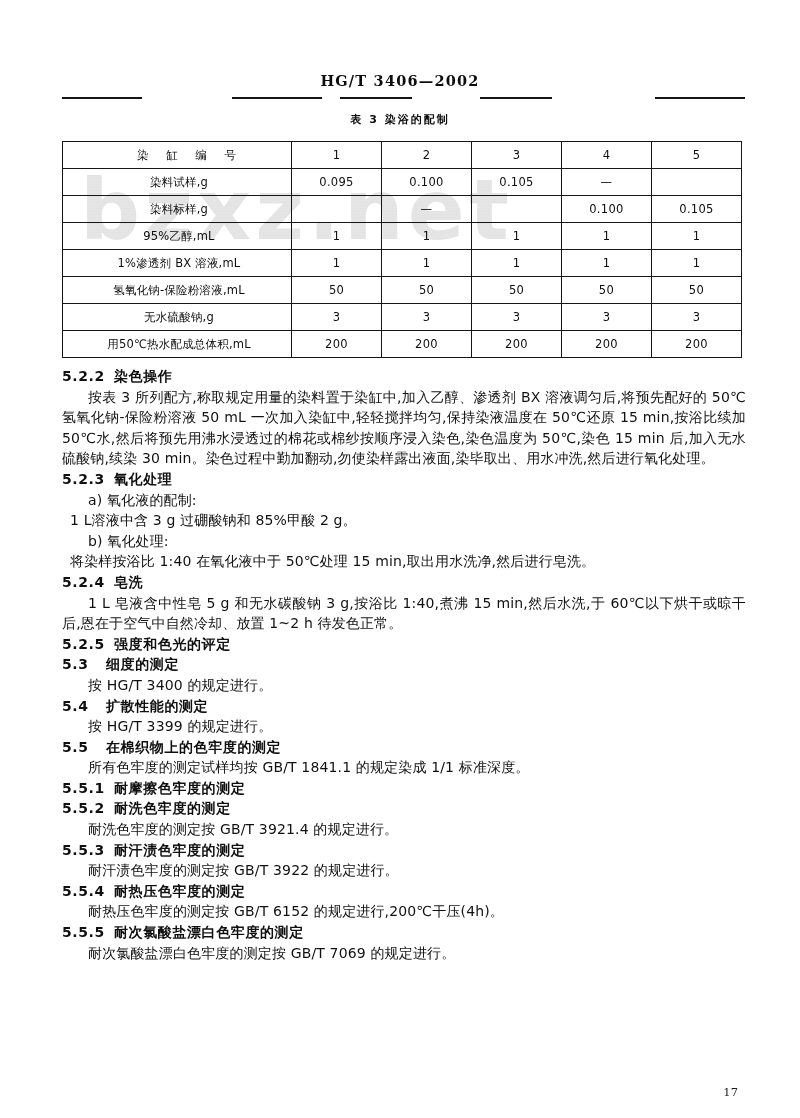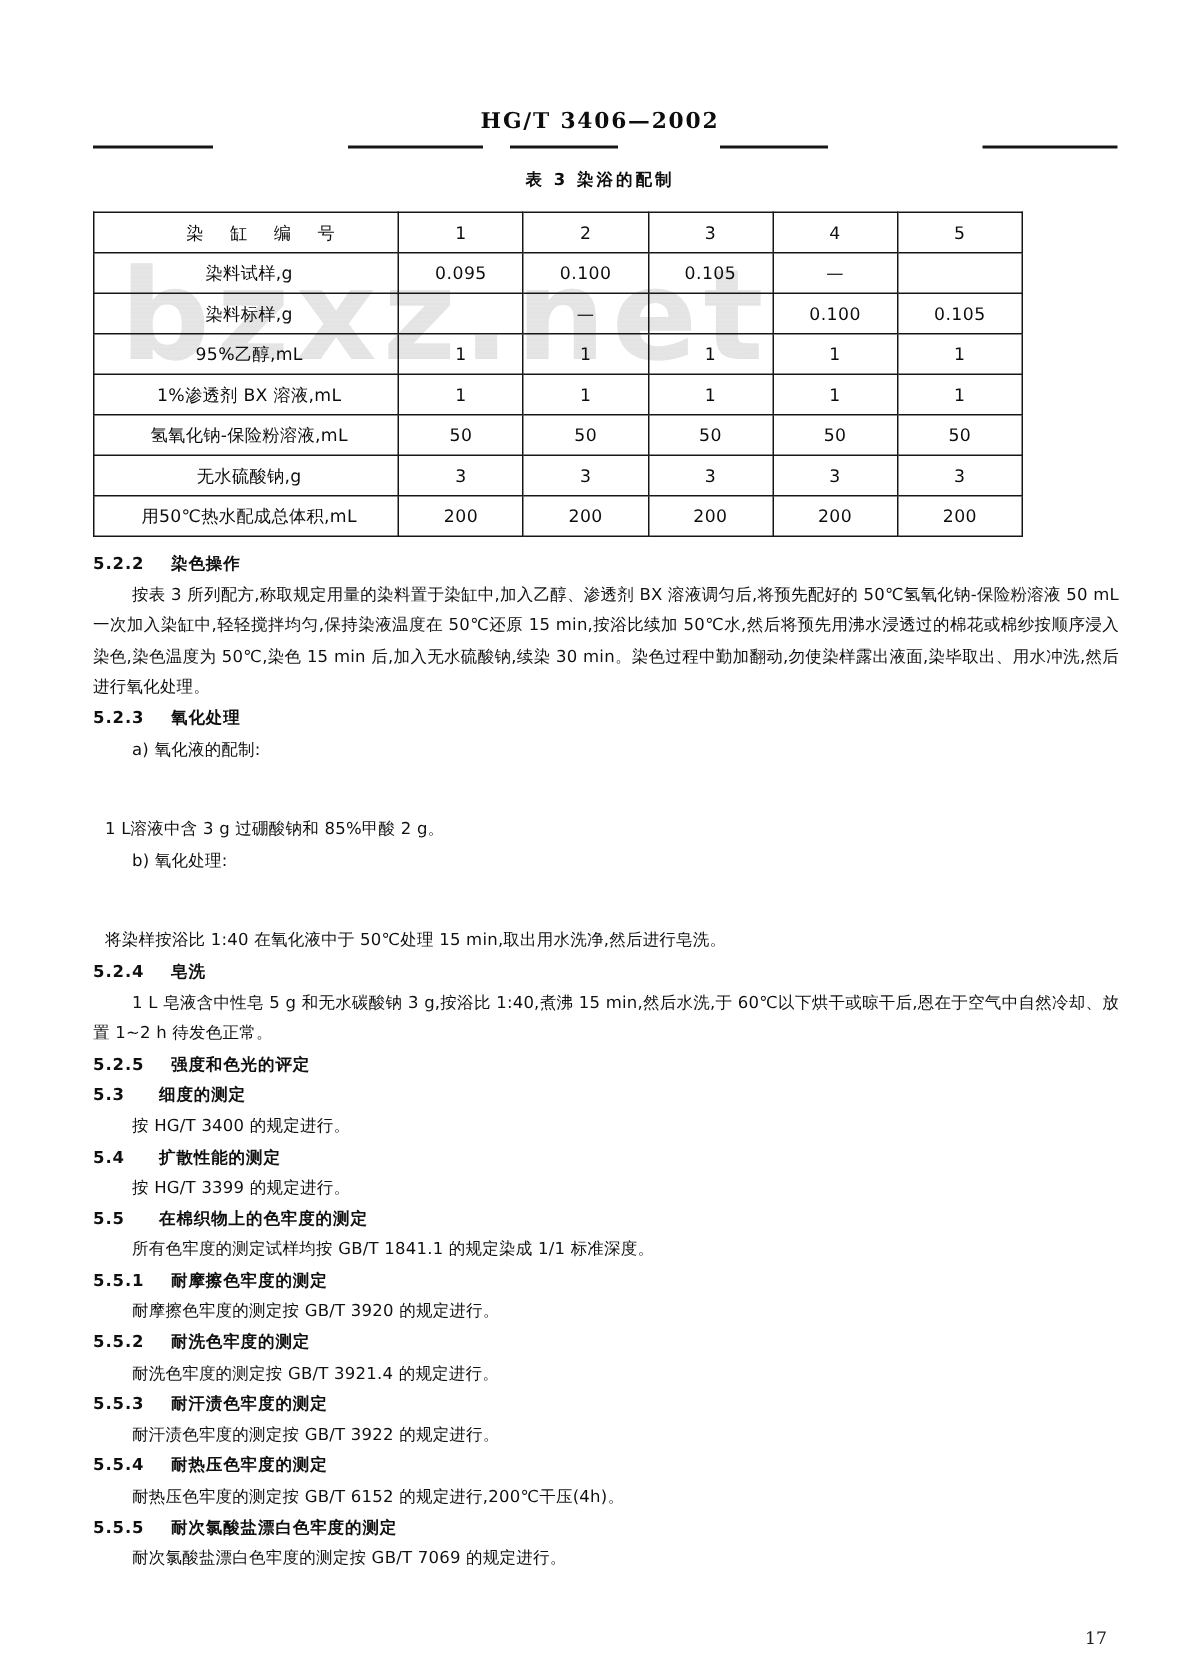--- a/index.html
+++ b/index.html
@@ -75,21 +75,21 @@
 
   
   .table-wrap {
     position: absolute;
     top: 141px;
     left: 62px;
     width: 680px;
   }
   table.recipe {
     border-collapse: collapse;
-    width: 620px;
+    width: 680px;
     font-size: 11.5px;
     color: #111;
   }
   table.recipe, table.recipe th, table.recipe td {
     border: 1px solid #1a1a1a;
   }
   table.recipe th, table.recipe td {
     padding: 3px 4px;
     text-align: center;
     vertical-align: middle;
@@ -110,21 +110,21 @@
     padding-left: 30px;
   }
   table.recipe th.colnum { width: 90px; }
 
   
   .body {
     position: absolute;
     top: 366px;
     left: 62px;
     width: 684px;
-    font-size: 11px;
+    font-size: 14px;
     line-height: 20.6px;
     color: #141414;
   }
   .sec-head {
     font-weight: 700;
     letter-spacing: .6px;
     margin: 0;
     white-space: nowrap;
   }
   .sec-head .num { display: inline-block; min-width: 44px; }
@@ -133,21 +133,21 @@
     margin: 0;
     text-indent: 26px;
     letter-spacing: .15px;
     text-align: justify;
   }
   .sub-item {
     margin: 0;
     text-indent: 26px;
     letter-spacing: .15px;
   }
-  .sub-item.cont { text-indent: 8px; margin-top: 33px; }
+  .sub-item.cont { text-indent: 8px; }
 
   
   .folio {
     position: absolute;
     top: 1085px;
     right: 62px;
     font-size: 11.5px;
     font-family: "DejaVu Serif", "Liberation Serif", serif;
     color: #222;
   }
@@ -271,21 +271,20 @@
       <div class="sec-head"><span class="num wide">5.2.4</span><span>皂洗</span></div>
       <p class="para">1 L 皂液含中性皂 5 g 和无水碳酸钠 3 g,按浴比 1:40,煮沸 15 min,然后水洗,于 60℃以下烘干或晾干后,恩在于空气中自然冷却、放置 1~2 h 待发色正常。</p>
       <div class="sec-head"><span class="num wide">5.2.5</span><span>强度和色光的评定</span></div>
       <div class="sec-head"><span class="num">5.3</span><span>细度的测定</span></div>
       <p class="para">按 HG/T 3400 的规定进行。</p>
       <div class="sec-head"><span class="num">5.4</span><span>扩散性能的测定</span></div>
       <p class="para">按 HG/T 3399 的规定进行。</p>
       <div class="sec-head"><span class="num">5.5</span><span>在棉织物上的色牢度的测定</span></div>
       <p class="para">所有色牢度的测定试样均按 GB/T 1841.1 的规定染成 1/1 标准深度。</p>
       <div class="sec-head"><span class="num wide">5.5.1</span><span>耐摩擦色牢度的测定</span></div>
-      <p class="para">耐摩擦色牢度的测定按 GB/T 3920 的规定进行。</p>
       <div class="sec-head"><span class="num wide">5.5.2</span><span>耐洗色牢度的测定</span></div>
       <p class="para">耐洗色牢度的测定按 GB/T 3921.4 的规定进行。</p>
       <div class="sec-head"><span class="num wide">5.5.3</span><span>耐汗渍色牢度的测定</span></div>
       <p class="para">耐汗渍色牢度的测定按 GB/T 3922 的规定进行。</p>
       <div class="sec-head"><span class="num wide">5.5.4</span><span>耐热压色牢度的测定</span></div>
       <p class="para">耐热压色牢度的测定按 GB/T 6152 的规定进行,200℃干压(4h)。</p>
       <div class="sec-head"><span class="num wide">5.5.5</span><span>耐次氯酸盐漂白色牢度的测定</span></div>
       <p class="para">耐次氯酸盐漂白色牢度的测定按 GB/T 7069 的规定进行。</p>
     </div>
 

